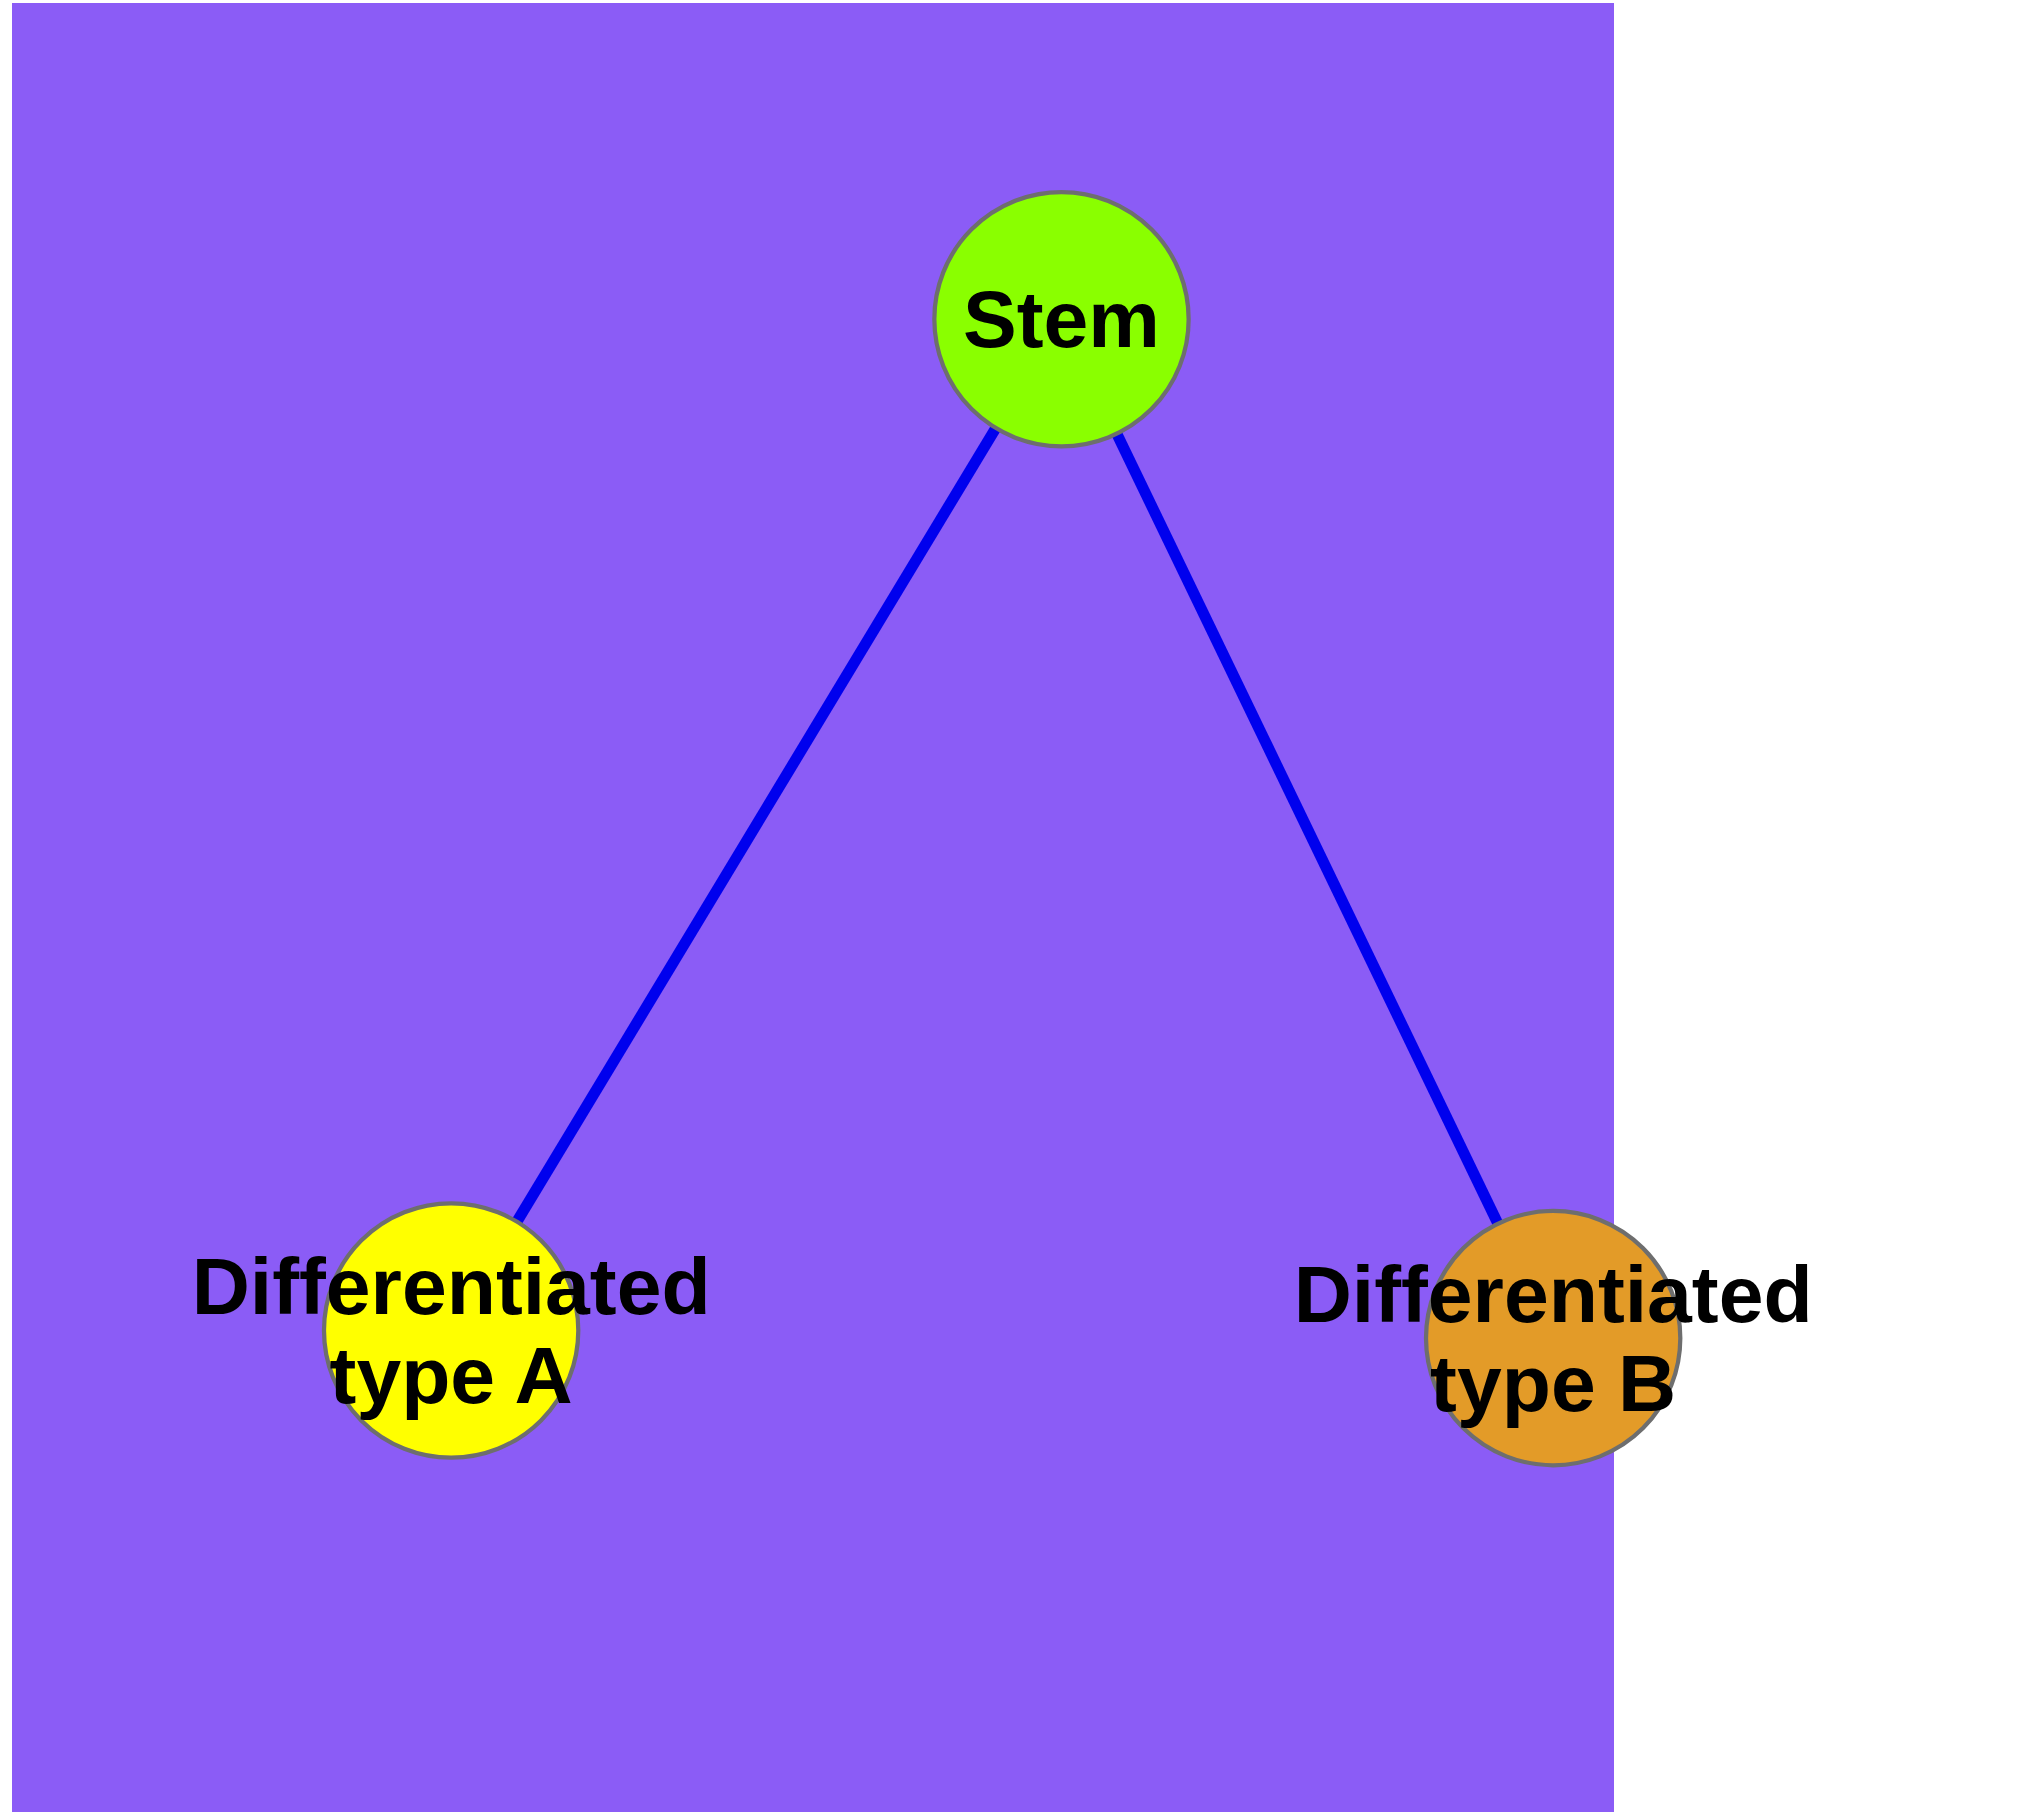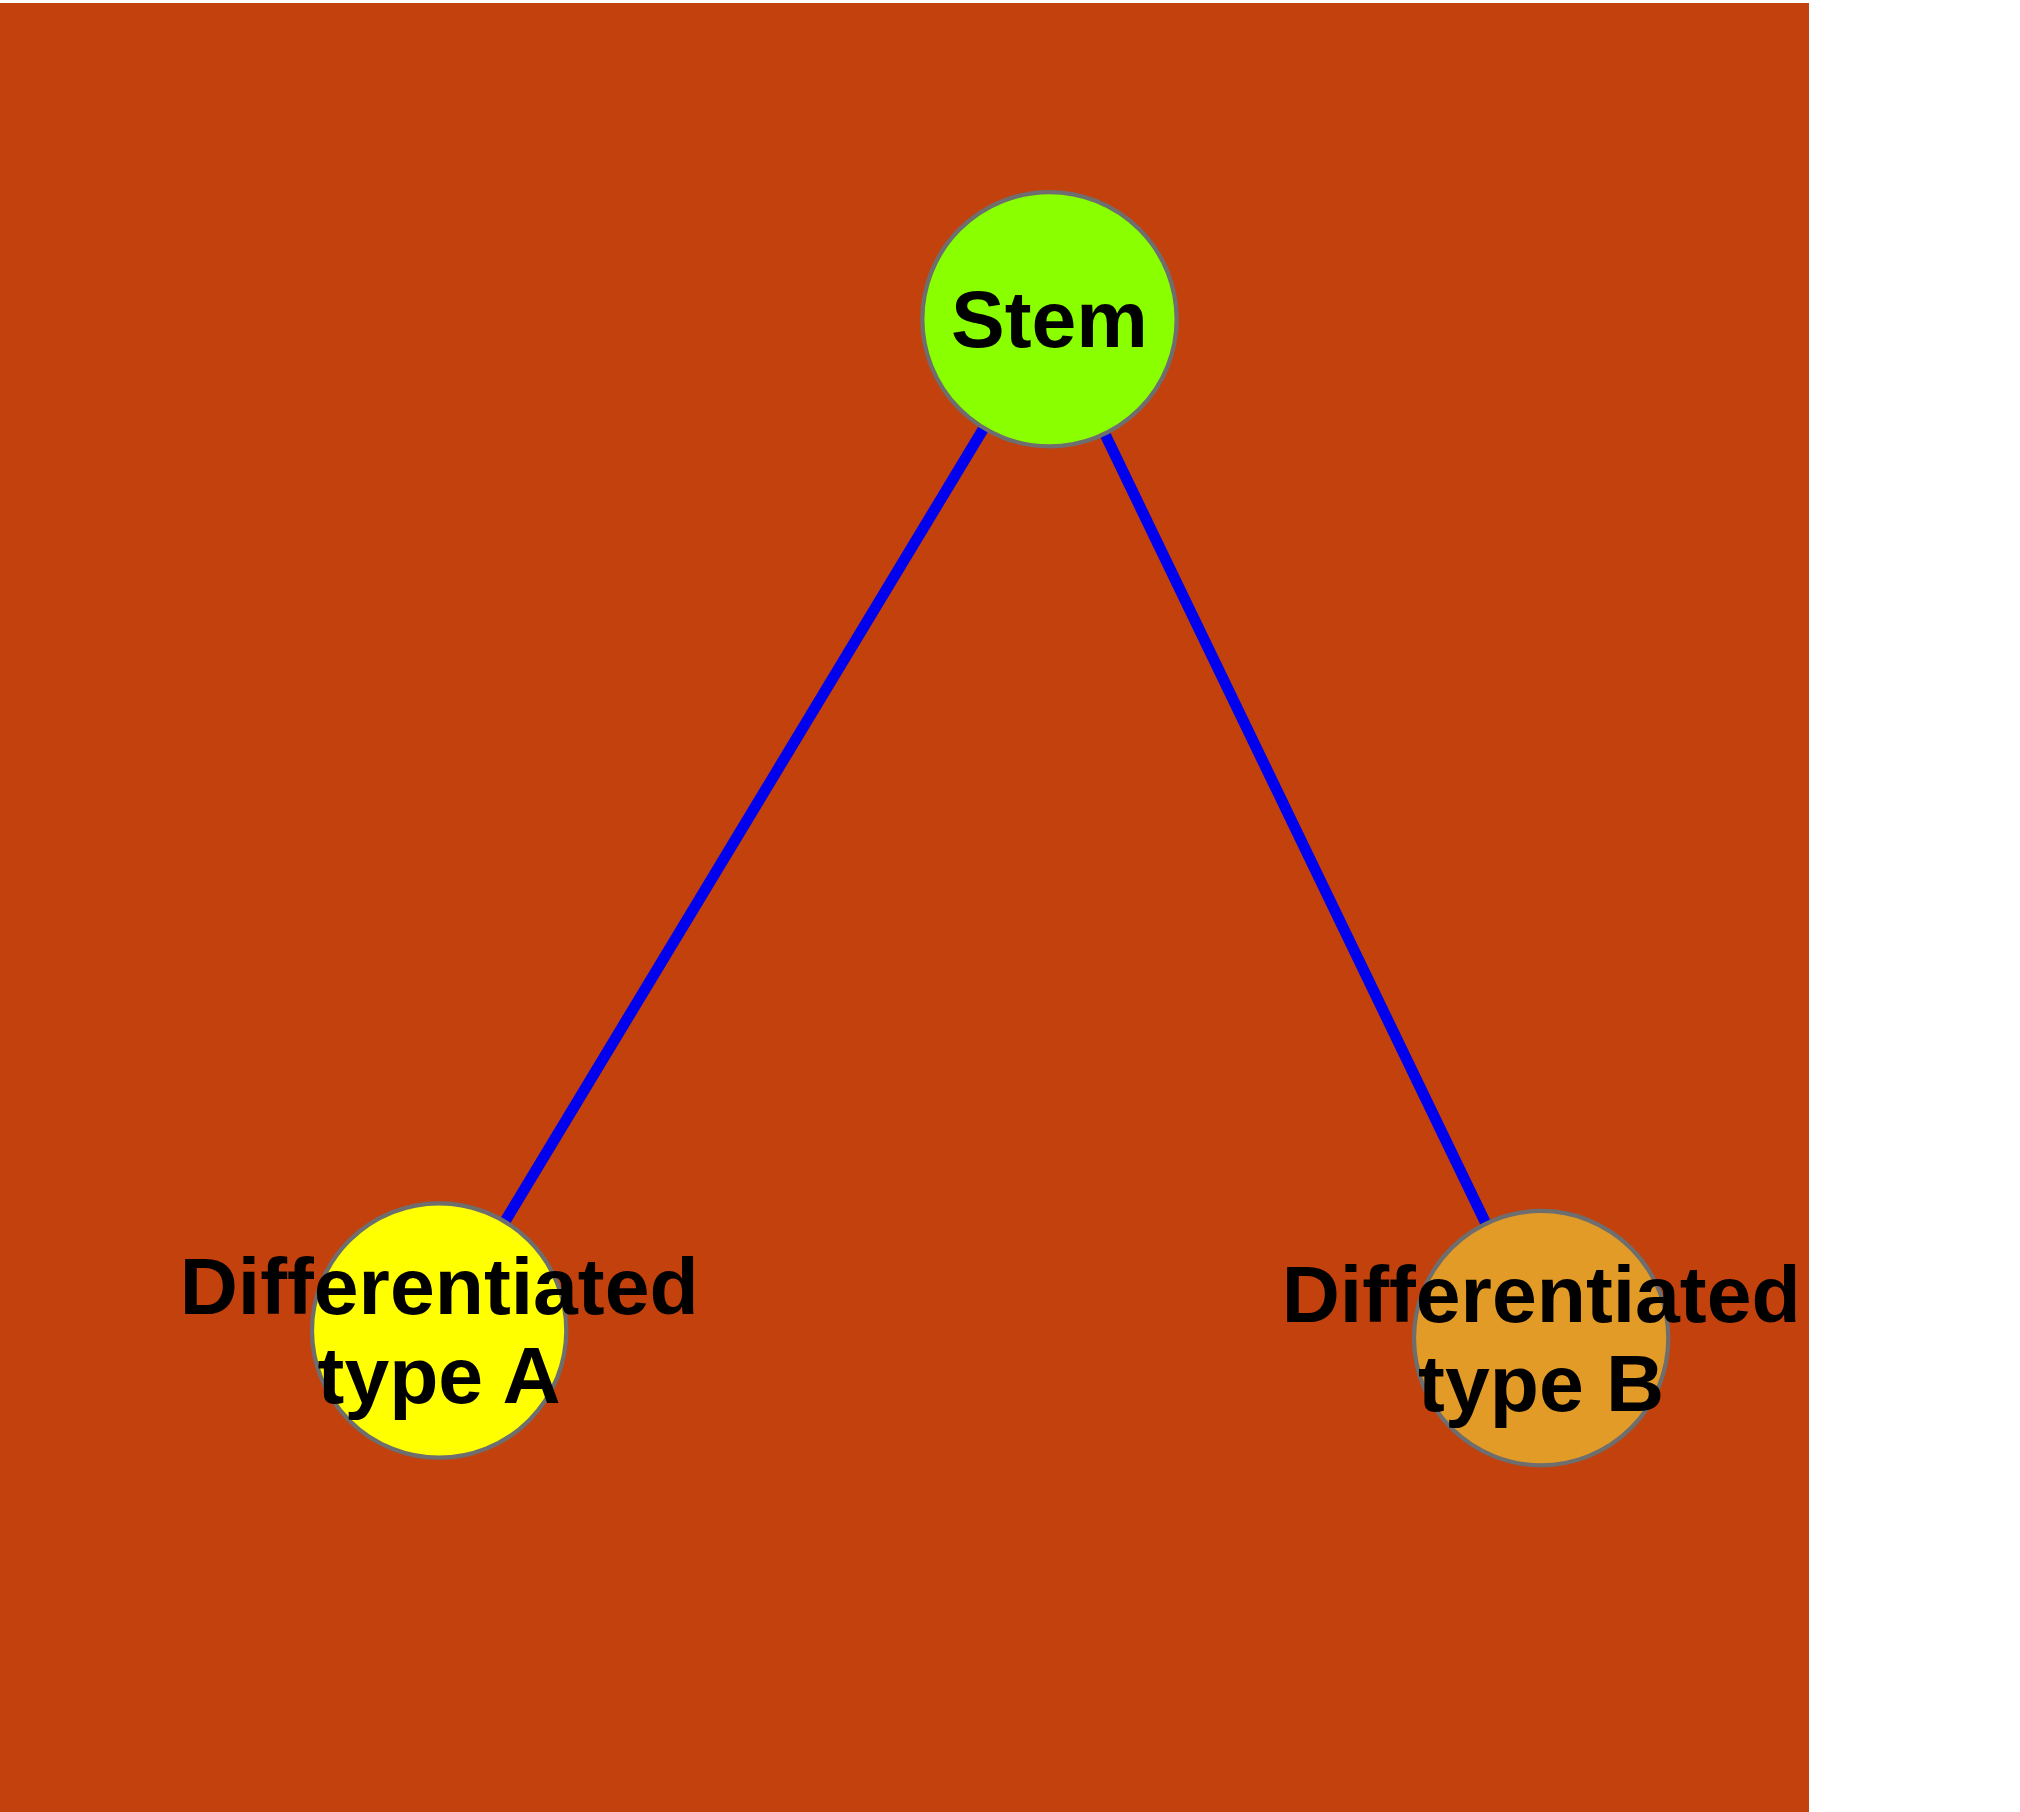--- a/index.html
+++ b/index.html
@@ -10,25 +10,25 @@
   #canvas {
     position: relative;
     width: 2021px;
     height: 1812px;
     background: #ffffff;
     overflow: hidden;
     font-family: "Liberation Sans", sans-serif;
   }
   #plot-area {
     position: absolute;
-    left: 0;
+    left: 12px;
     top: 3.4px;
-    width: 1809px;
+    width: 1602px;
     height: 1809px;
-    background: #c2410c;
+    background: #8b5cf6;
   }
   #graph-svg {
     position: absolute;
     left: 0;
     top: 0;
     width: 2021px;
     height: 1809px;
     display: block;
   }
   .node-label {

